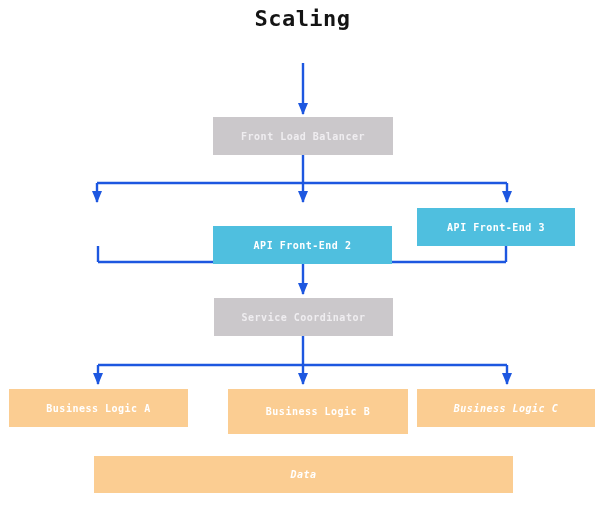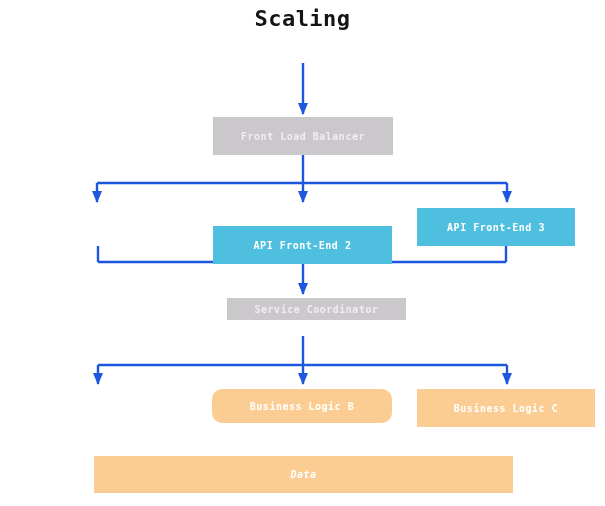--- a/index.html
+++ b/index.html
@@ -34,24 +34,24 @@
     white-space:nowrap;
   }
   .node.gray{background:var(--gray);color:var(--graytext);}
   .node.cyan{background:var(--cyan);}
   .node.orange{background:var(--orange);}
 
   #n-flb {left:213px;top:117px;width:180px;height:38px;}
   #n-api1{left:9px;  top:208px;width:179px;height:38px;}
   #n-api2{left:213px;top:208px;width:179px;height:38px;margin-top:18px;}
   #n-api3{left:417px;top:208px;width:158px;height:38px;text-align:right;}
-  #n-sc  {left:227px;top:298px;width:179px;height:22px;}
+  #n-sc  {left:214px;top:298px;width:179px;height:38px;}
   #n-bla {left:9px;  top:389px;width:179px;height:38px;}
-  #n-blb {left:212px;top:389px;width:180px;height:34px;border-radius:10px;}
-  #n-blc {left:417px;top:389px;width:178px;height:38px;}
+  #n-blb {left:228px;top:389px;width:180px;height:45px;}
+  #n-blc {left:417px;top:389px;width:178px;height:38px;font-style:italic;}
   #n-data{left:94px; top:456px;width:419px;height:37px;font-style:italic;}
 
   #wires{position:absolute;left:0;top:0;}
   #wires path{stroke:var(--blue);stroke-width:2.4;fill:none;}
 </style>
 </head>
 <body>
 
 <div id="stage">
 
@@ -79,17 +79,18 @@
     <path d="M303,336 V384" marker-end="url(#ah)"></path>
     <path d="M98,365 H507"></path>
     <path d="M98,365 V384" marker-end="url(#ah)"></path>
     <path d="M507,365 V384" marker-end="url(#ah)"></path>
   </svg>
 
   <div id="n-flb" class="node gray">Front Load Balancer</div>
   <div id="n-api2" class="node cyan">API Front-End 2</div>
   <div id="n-api3" class="node cyan">API Front-End 3</div>
   <div id="n-sc" class="node gray">Service Coordinator</div>
+  <div id="n-bla" class="node orange">Business Logic A</div>
   <div id="n-blb" class="node orange">Business Logic B</div>
   <div id="n-blc" class="node orange">Business Logic C</div>
   <div id="n-data" class="node orange">Data</div>
 
 </div>
 
 </body></html>

